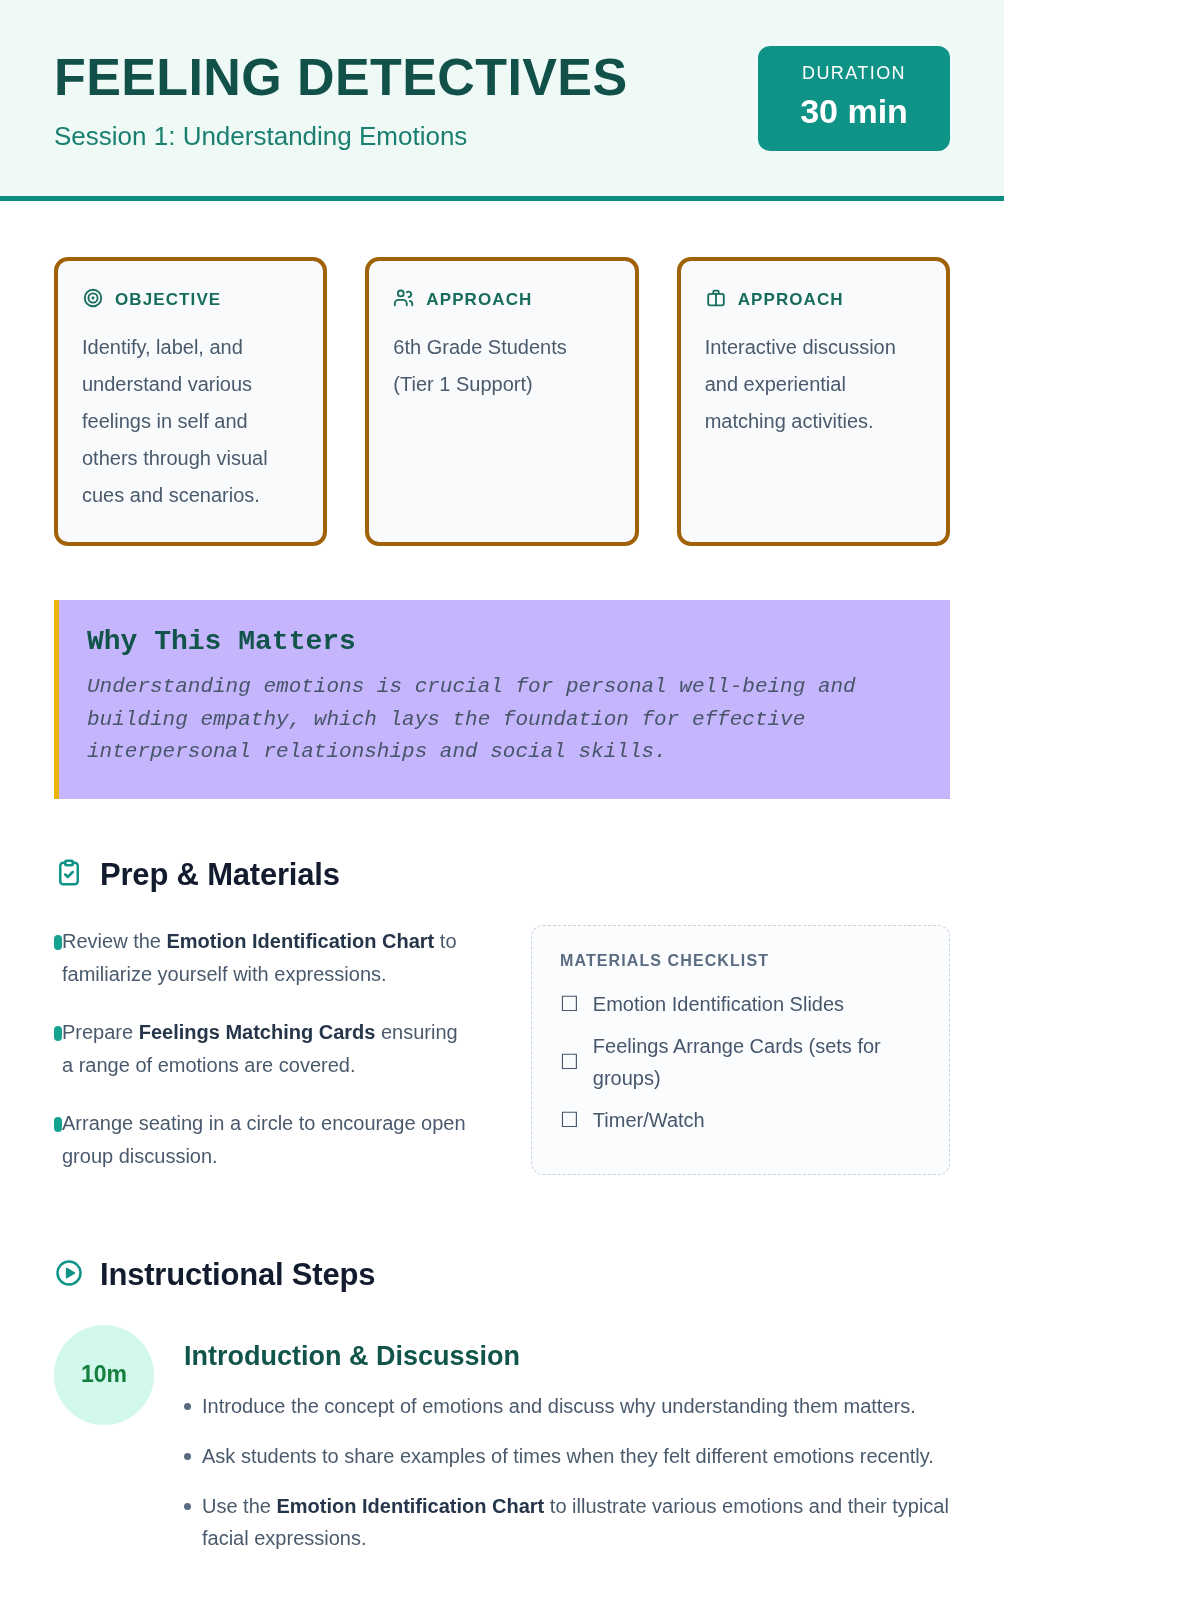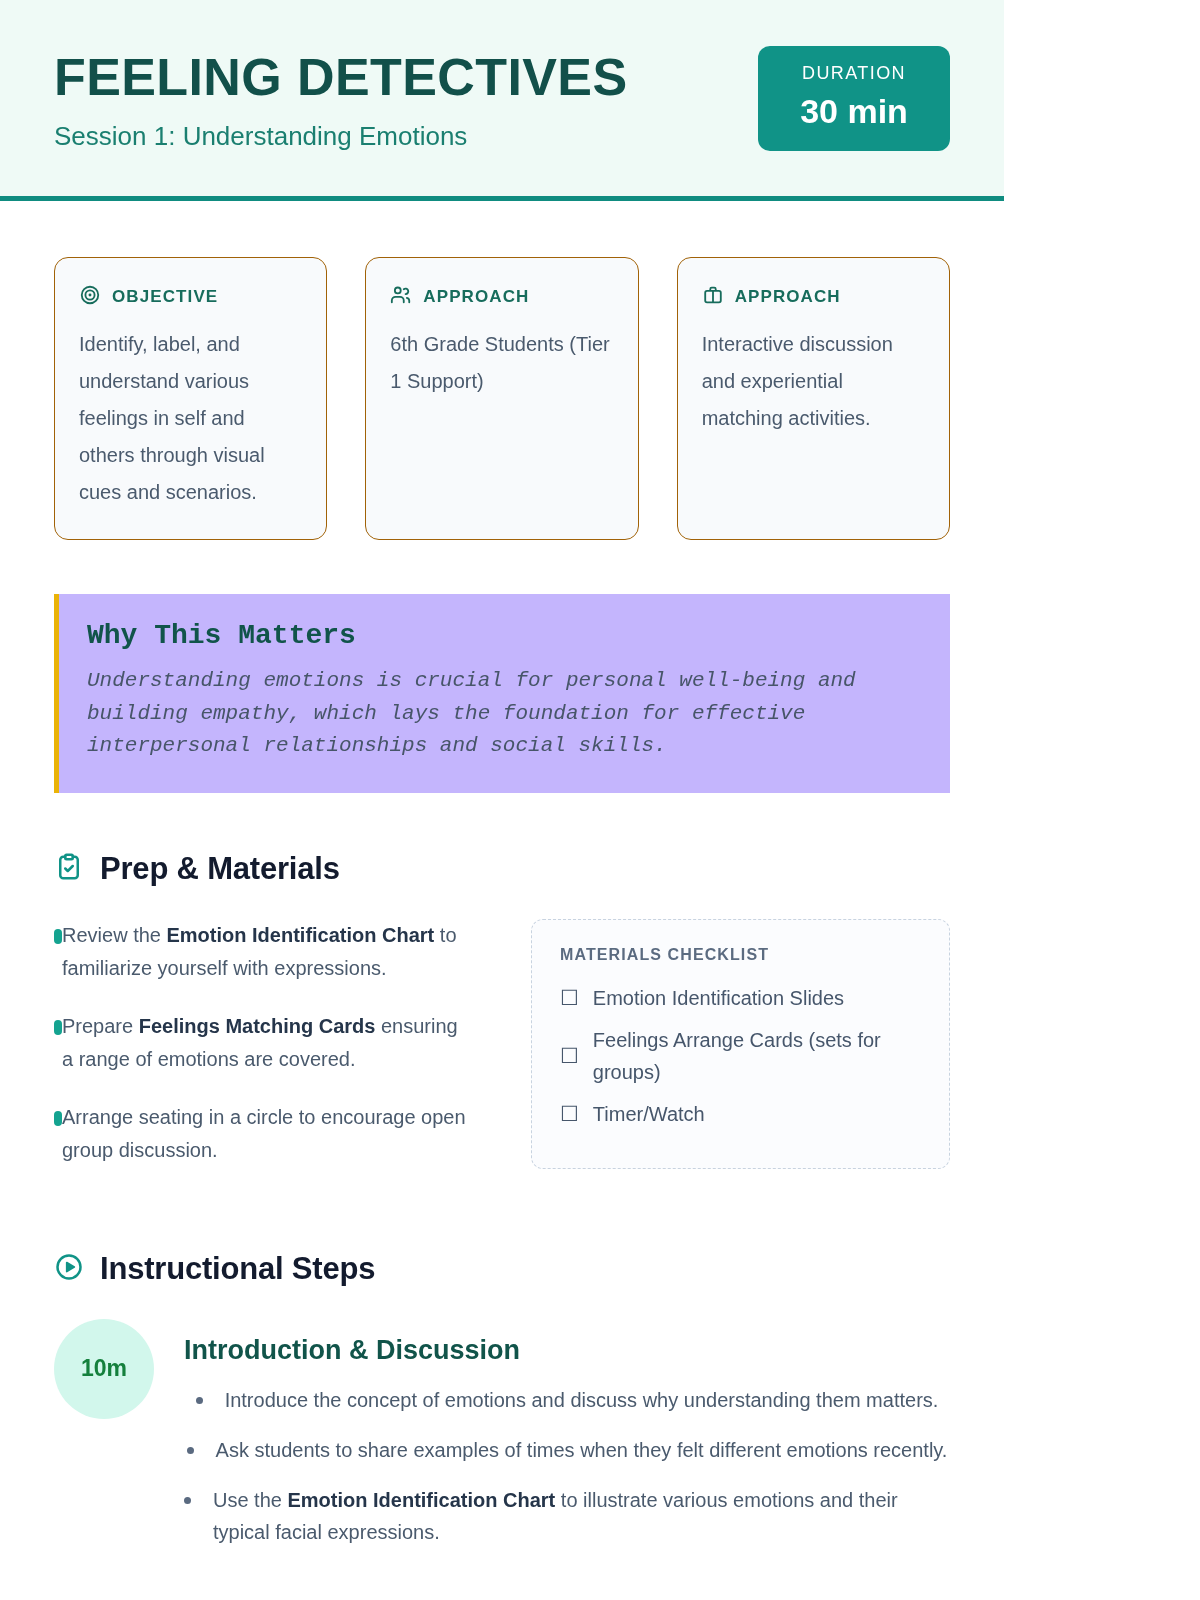--- a/index.html
+++ b/index.html
@@ -71,21 +71,21 @@
 
   
   .cards {
     display: grid;
     grid-template-columns: repeat(3, 1fr);
     gap: 38px;
     margin-top: 56px;
   }
   .card {
     background: #f8fafc;
-    border: 1px solid #a16207;
+    border: 4px solid #a16207;
     border-radius: 14px;
     padding: 26px 24px 28px 24px;
     min-height: 278px;
   }
   .card-head {
     display: flex;
     align-items: center;
     gap: 11px;
     margin-bottom: 16px;
   }
@@ -222,23 +222,22 @@
   .step-body { flex: 1 1 auto; padding-top: 16px; }
   .step-title {
     font-size: 27px;
     font-weight: 700;
     color: #11544a;
     margin-bottom: 18px;
   }
   .step-list { list-style: none; }
   .step-li {
     display: flex;
-    gap: 22px;
+    gap: 11px;
     margin-bottom: 18px;
-    justify-content: center;
   }
   .step-dot {
     flex: 0 0 auto;
     width: 7px;
     height: 7px;
     border-radius: 50%;
     background: #5a6a80;
     margin-top: 13px;
   }
   .step-li-text {

